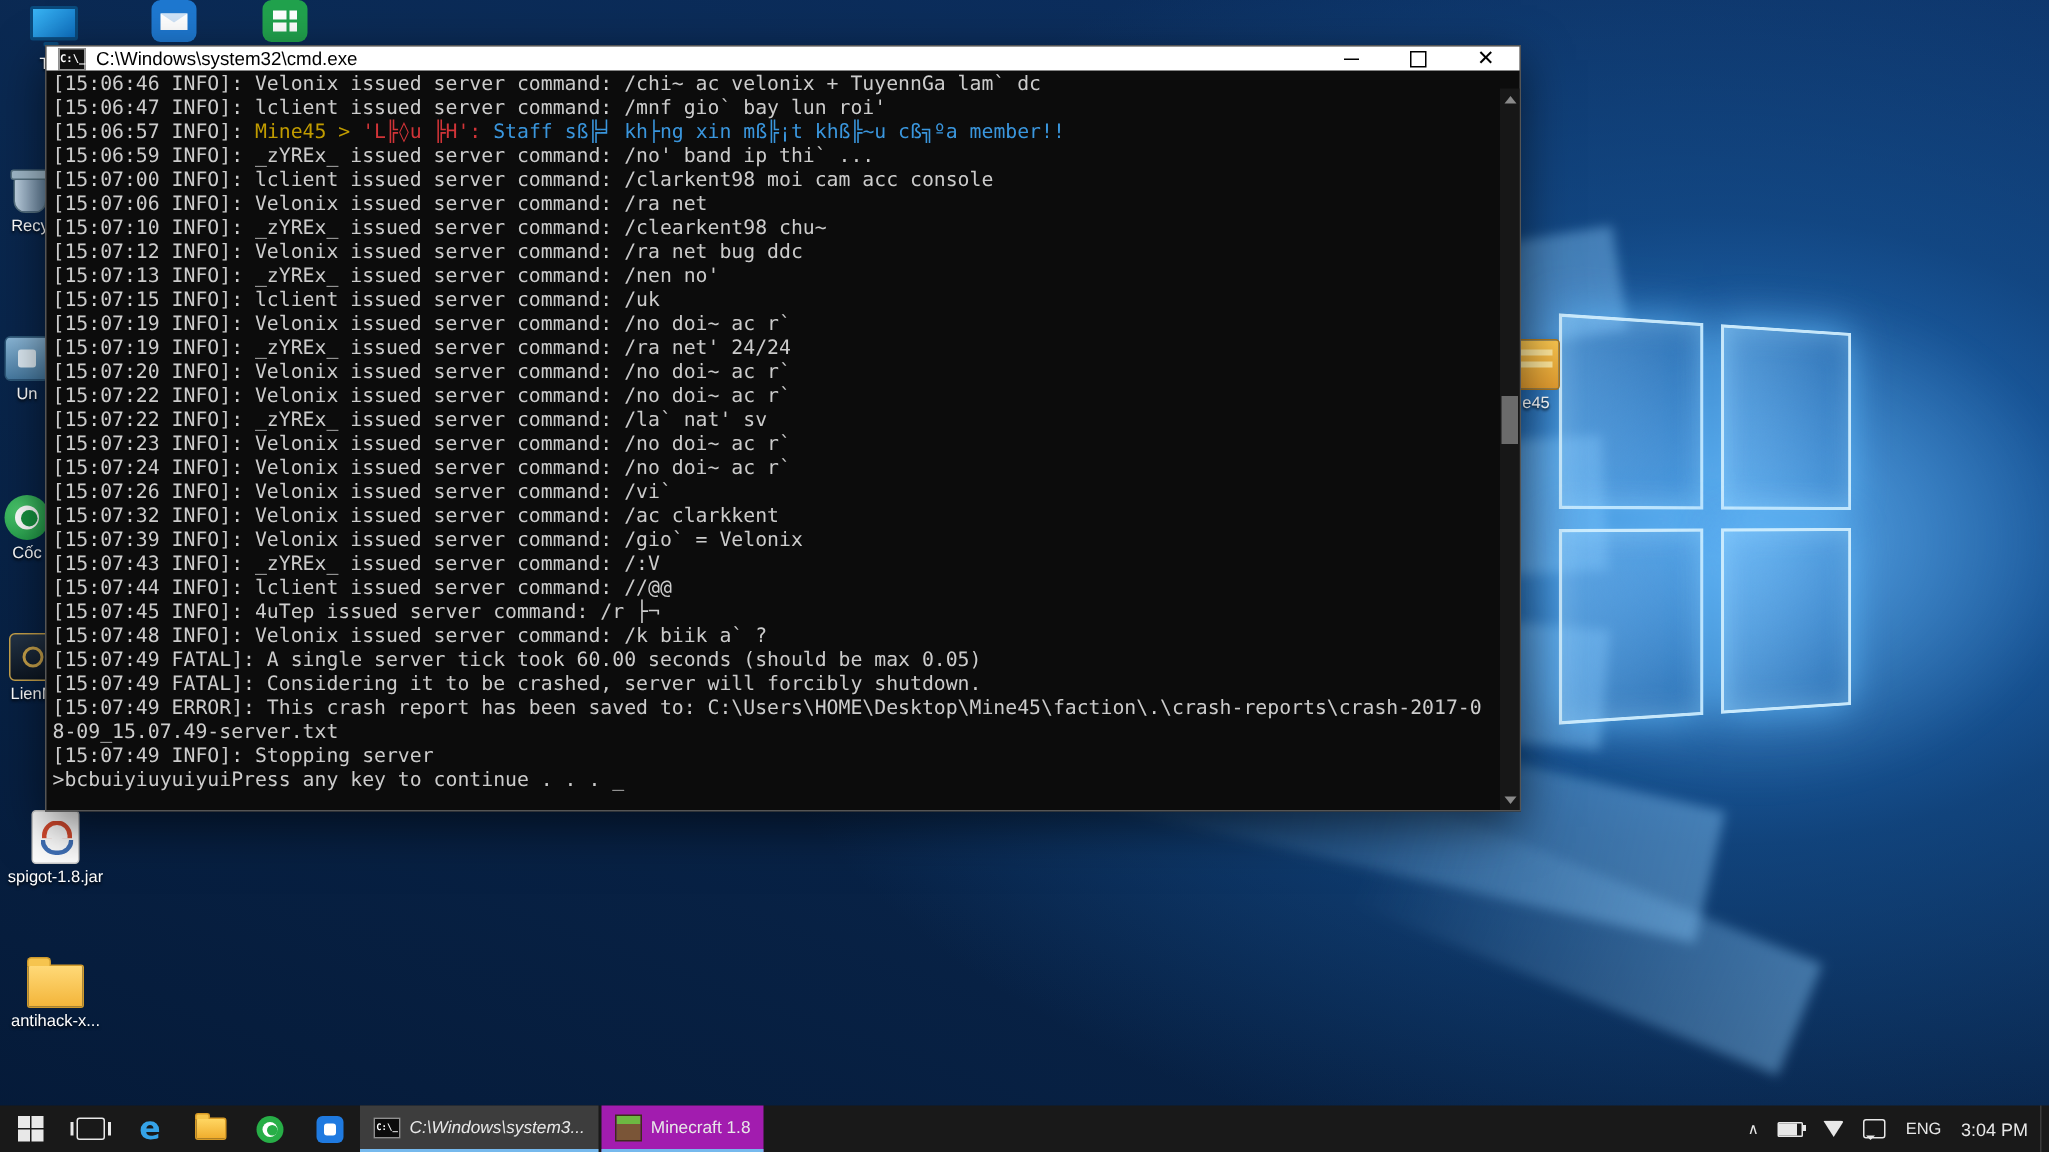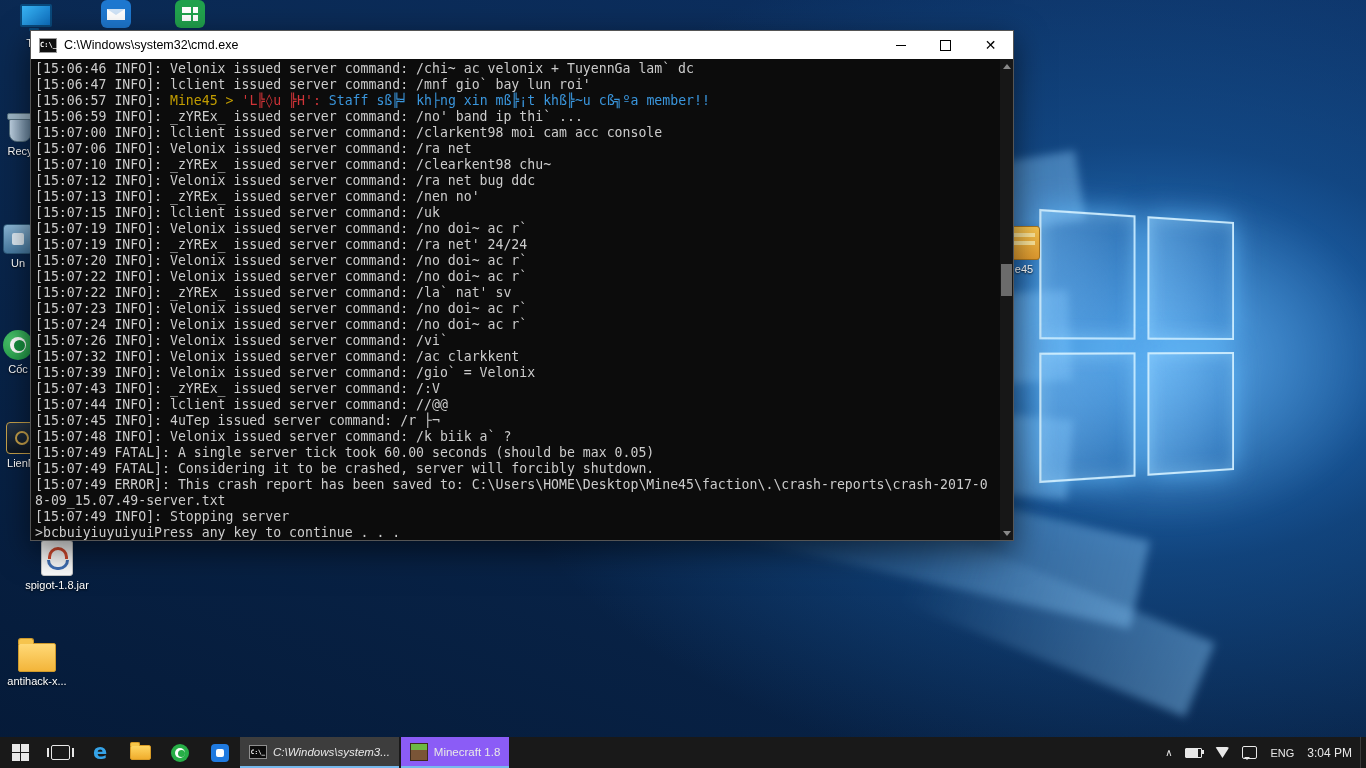--- a/index.html
+++ b/index.html
@@ -29,21 +29,21 @@
   .dicon{position:absolute;width:64px;display:flex;flex-direction:column;align-items:center;z-index:1;cursor:pointer;}
   .dlabel{margin-top:3px;font-size:11px;color:#fff;text-shadow:0 1px 2px rgba(0,0,0,.9);text-align:center;white-space:nowrap;}
   .dimg{position:relative;width:34px;height:32px;}
   .dicon-this-pc{left:6px;top:2px;width:56px;}
   .dicon-mail-app{left:88px;top:0px;width:56px;}
   .dicon-green-app{left:162px;top:0px;width:56px;}
   .dicon-recycle-bin{left:-4px;top:110px;width:48px;}
   .dicon-unikey{left:-6px;top:224px;width:48px;}
   .dicon-coccoc{left:-6px;top:330px;width:48px;}
   .dicon-lienm{left:-2px;top:422px;width:48px;}
-  .dicon-spigot{left:6px;top:540px;width:62px;margin-left:20px;}
+  .dicon-spigot{left:6px;top:540px;width:62px;}
   .dicon-antihack{left:6px;top:638px;width:62px;}
   .dicon-mine45{left:992px;top:226px;width:64px;}
 
   .dimg-this-pc::before{content:"";position:absolute;left:3px;top:2px;width:28px;height:19px;
     background:linear-gradient(135deg,#39b4f3,#0d6fc0);border:2px solid #0a4a7c;border-radius:2px;}
   .dimg-this-pc::after{content:"";position:absolute;left:12px;top:26px;width:10px;height:3px;background:#0a4a7c;border-radius:1px;}
   .dimg-mail-app{width:30px;height:28px;background:#1e78d0;border-radius:6px;}
   .dimg-mail-app::before{content:"";position:absolute;left:6px;top:9px;width:18px;height:11px;background:#fff;}
   .dimg-mail-app::after{content:"";position:absolute;left:6px;top:9px;border-style:solid;border-color:transparent;
     border-top-color:#cfe3f7;border-width:6px 9px 0 9px;}
@@ -68,21 +68,21 @@
   .dimg-spigot::after{content:"";position:absolute;left:5px;top:19px;width:16px;height:7px;border:3px solid #3f6fb5;border-top:0;border-radius:0 0 10px 10px;}
   .dimg-antihack{width:36px;height:27px;margin-top:5px;background:linear-gradient(#ffd977,#f3b53a);border-radius:2px;border:1px solid #cf9a2c;}
   .dimg-antihack::before{content:"";position:absolute;top:-6px;left:-1px;width:14px;height:5px;background:#f6c44e;border-radius:3px 3px 0 0;border:1px solid #cf9a2c;border-bottom:0;}
   .dimg-mine45{width:30px;height:32px;background:linear-gradient(#f7c44e,#e09a2e);border:1px solid #a8751f;border-radius:3px;}
   .dimg-mine45::before{content:"";position:absolute;left:4px;top:6px;right:4px;height:4px;background:#fbe49a;}
   .dimg-mine45::after{content:"";position:absolute;left:4px;top:14px;right:4px;height:4px;background:#fbe49a;}
 
   
   .cmd-window{position:absolute;left:30px;top:30px;width:984px;height:511px;background:#0c0c0c;
     border:1px solid #555;box-shadow:0 10px 30px rgba(0,0,0,.55);z-index:5;display:flex;flex-direction:column;box-sizing:border-box;}
-  .titlebar{height:28px;flex:0 0 auto;background:#fff;display:flex;align-items:center;padding-left:8px;}
+  .titlebar{height:16px;flex:0 0 auto;background:#fff;display:flex;align-items:center;padding-left:8px;}
   .cmd-ico{width:16px;height:13px;background:#101010;border:1px solid #9a9a9a;color:#fff;
     font:bold 7px "DejaVu Sans Mono",monospace;line-height:12px;text-align:center;}
   .cmd-ico::before{content:"C:\\_";}
   .title{margin-left:7px;font-size:12.5px;color:#000;}
   .win-controls{margin-left:auto;display:flex;height:100%;}
   .wc{width:45px;height:100%;border:0;background:transparent;display:flex;align-items:center;justify-content:center;cursor:pointer;padding:0;}
   .wcg{display:block;}
   .wcg-minimize{width:10px;height:1px;background:#000;}
   .wcg-maximize{width:9px;height:9px;border:1px solid #000;}
   .wcg-close{font:14px "DejaVu Sans",sans-serif;color:#000;line-height:1;}
@@ -114,21 +114,21 @@
   .tbi-file-explorer{width:19px;height:13px;background:linear-gradient(#ffd662,#f0ad2d);border-radius:2px;border:1px solid #d89b26;}
   .tbi-file-explorer::before{content:"";position:absolute;top:-4px;left:-1px;width:8px;height:3px;background:#f7c64a;border:1px solid #d89b26;border-bottom:0;border-radius:2px 2px 0 0;}
   .tbi-coccoc{width:18px;height:18px;border-radius:50%;background:#27ae47;}
   .tbi-coccoc::before{content:"";position:absolute;left:4px;top:4px;width:10px;height:10px;border-radius:50%;background:#fff;}
   .tbi-coccoc::after{content:"";position:absolute;left:7px;top:6px;width:7px;height:7px;border-radius:50%;background:#27ae47;}
   .tbi-blue-app{width:18px;height:18px;border-radius:4px;background:#1f7ae0;}
   .tbi-blue-app::before{content:"";position:absolute;left:5px;top:5px;width:8px;height:8px;background:#fff;border-radius:2px;}
   .tb-btn{display:flex;align-items:center;gap:6px;padding:0 9px;color:#e8e8e8;font-size:11.5px;cursor:pointer;
     border-bottom:2px solid #76b9ed;box-sizing:border-box;max-width:170px;}
   .tb-btn.active{background:#3d3d3d;font-style:italic;}
-  .tb-btn:not(.active){background:#8b5cf6;}
+  .tb-btn:not(.active){background:#a21caf;}
   .tb-btn .lbl{white-space:nowrap;overflow:hidden;text-overflow:ellipsis;}
   .tbi-cmd{width:16px;height:12px;background:#0c0c0c;border:1px solid #8f8f8f;color:#fff;
     font:bold 6px "DejaVu Sans Mono",monospace;line-height:11px;text-align:center;flex:0 0 auto;}
   .tbi-cmd::before{content:"C:\\_";}
   .tbi-minecraft{width:16px;height:16px;background:linear-gradient(#6db842 0 35%,#7a5537 35% 100%);border:1px solid #3d2c1c;flex:0 0 auto;}
   .tray{margin-left:auto;display:flex;align-items:center;gap:13px;padding:0 8px;color:#e8e8e8;}
   .tray-chevron{font-size:10px;color:#e8e8e8;}
   .tray-battery{width:15px;height:8px;border:1px solid #e8e8e8;border-radius:1px;position:relative;
     background:linear-gradient(to right,#e8e8e8 0 80%,transparent 80%);}
   .tray-battery::after{content:"";position:absolute;right:-3px;top:1px;width:2px;height:4px;background:#e8e8e8;}

